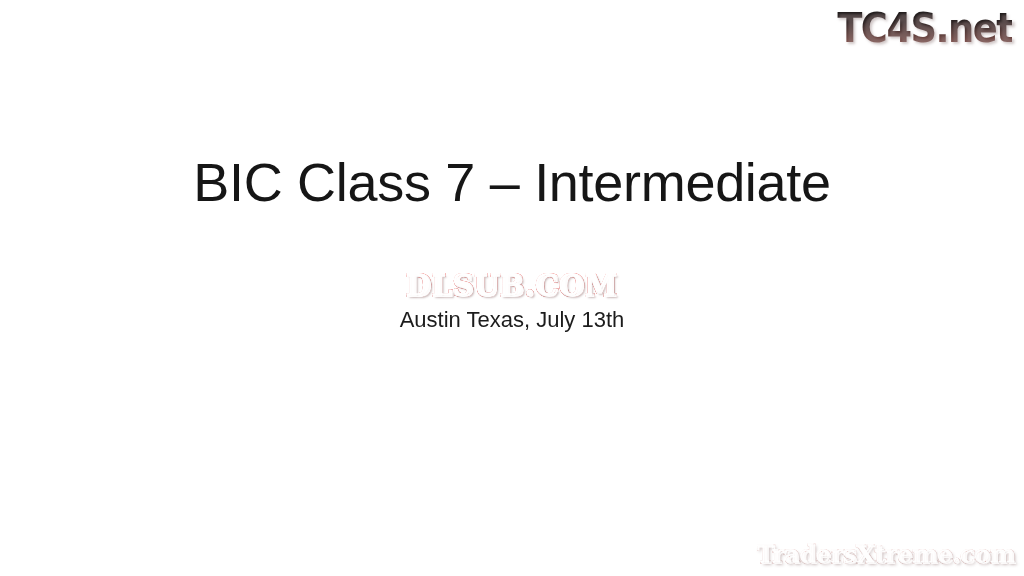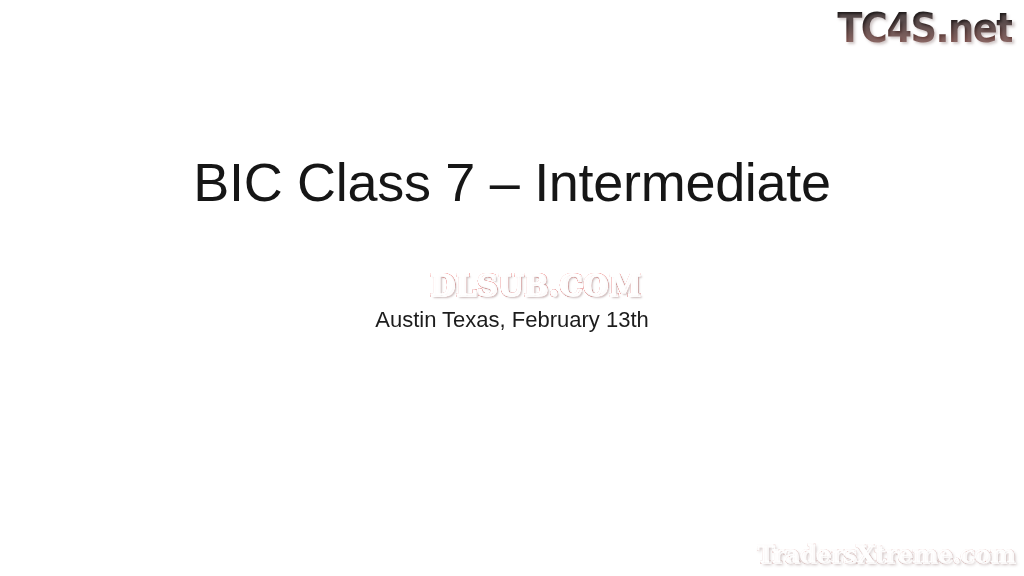--- a/index.html
+++ b/index.html
@@ -68,21 +68,20 @@
     color: #cf1a1a;
     -webkit-text-stroke: 2.2px #ffffff;
     paint-order: stroke fill;
     text-shadow:
        1px 1px 0 rgba(255,255,255,0.95),
       -1px -1px 0 rgba(255,255,255,0.95),
        2px 2px 2px rgba(120,80,80,0.40);
     background: linear-gradient(180deg, #e8302c 0%, #d01d1d 45%, #a51414 100%);
     -webkit-background-clip: text;
     background-clip: text;
-    margin-left: 24px;
   }
   .wm-dlsub .fill {
     background: linear-gradient(180deg, #ef3a33 0%, #d61f1f 50%, #9e1010 100%);
     -webkit-background-clip: text;
     background-clip: text;
     -webkit-text-fill-color: transparent;
     color: transparent;
   }
 
   
@@ -148,20 +147,20 @@
 
   <div class="title-block">
     <div class="title-line">BIC Class 7 – Intermediate</div>
   </div>
 
   <div class="wm-dlsub">
     <span class="fill">DLSUB.COM</span>
   </div>
 
   <div class="subtitle-block">
-    <div class="subtitle-line">Austin Texas, February 13th</div>
+    <div class="subtitle-line">Austin Texas, July 13th</div>
   </div>
 
   <div class="wm-traders">
     <span class="fill">TradersXtreme.com</span>
   </div>
 
 </div>
 
 </body></html>

